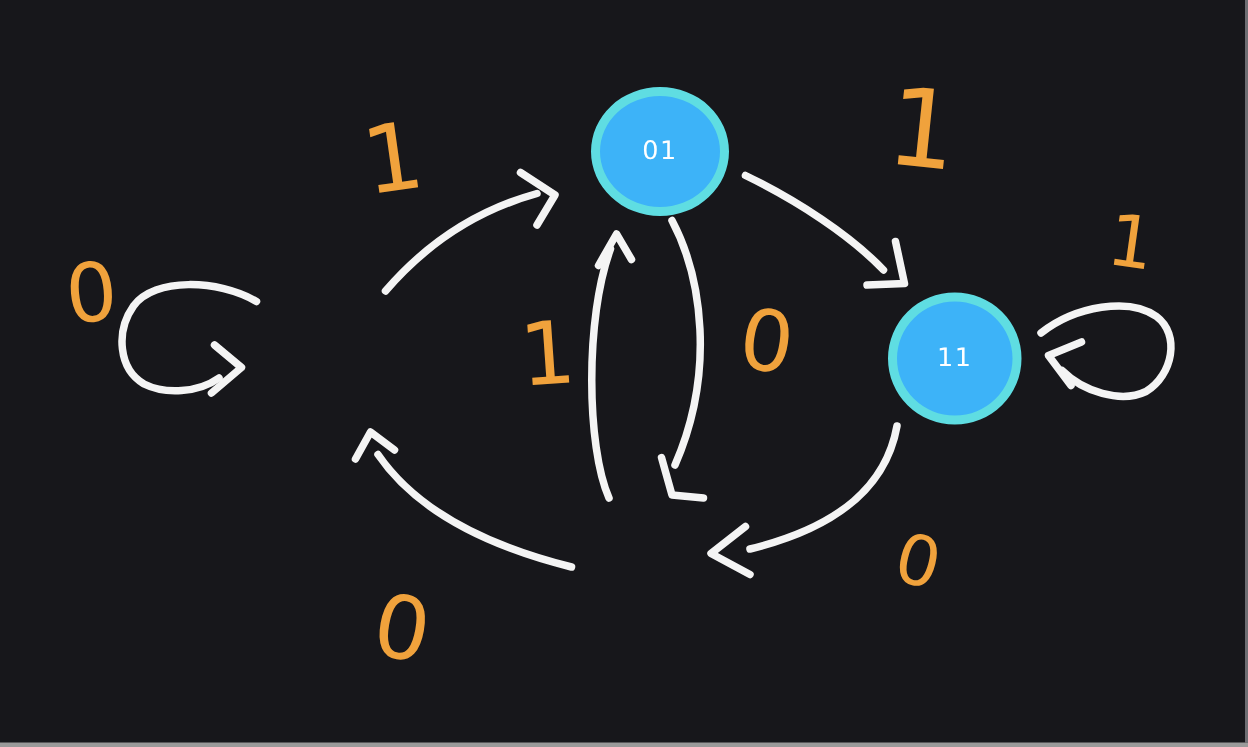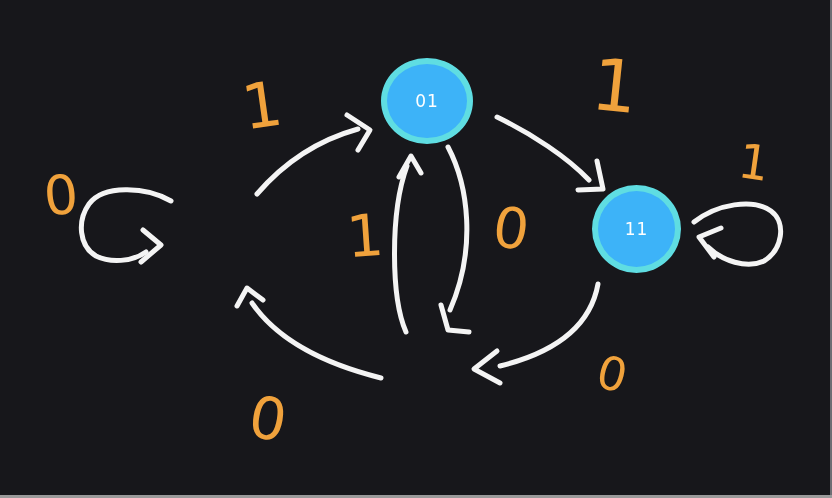--- a/index.html
+++ b/index.html
@@ -17,22 +17,22 @@
     position:absolute;border-radius:50%;box-sizing:border-box;
     background:var(--node-fill,#3db3f8);
     border:6px solid var(--node-border,#5fdde2);
     display:flex;align-items:center;justify-content:center;
   }
   .state .state-label{
     color:var(--node-text-color,#ffffff);
     font-size:17px;letter-spacing:1px;line-height:1;
   }
   .s00{left:174px;top:196px;width:88px;height:88px;}
-  .s01{left:381px;top:58px;width:92px;height:86px;text-align:right;}
-  .s11{left:592px;top:185px;width:89px;height:88px;}
+  .s01{left:394px;top:58px;width:92px;height:86px;text-align:right;}
+  .s11{left:592px;top:195px;width:89px;height:88px;}
   .s10{left:384px;top:346px;width:85px;height:87px;}
   .tlabel{
     position:absolute;color:var(--label-color,#f0a23c);
     transform:translate(-50%,-50%) rotate(var(--rot,0deg));
     line-height:1;user-select:none;
   }
   .tl0{left:61px;top:196px;font-size:54px;--rot:-5deg;}   
   .tl1{left:262px;top:106px;font-size:62px;--rot:-8deg;}  
   .tl2{left:615px;top:86px;font-size:72px;--rot:6deg;}    
   .tl3{left:754px;top:162px;font-size:48px;--rot:8deg;}   

